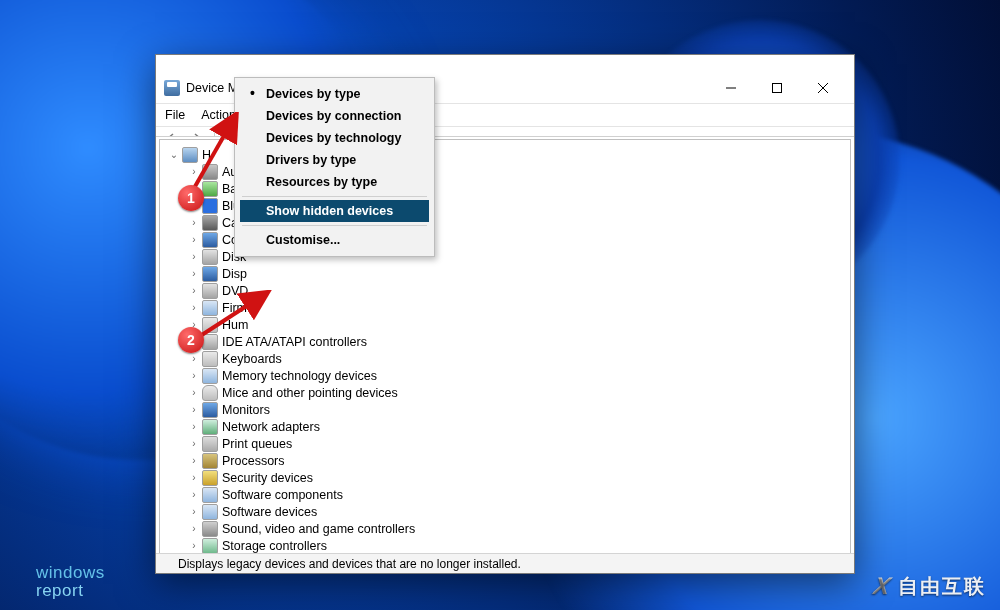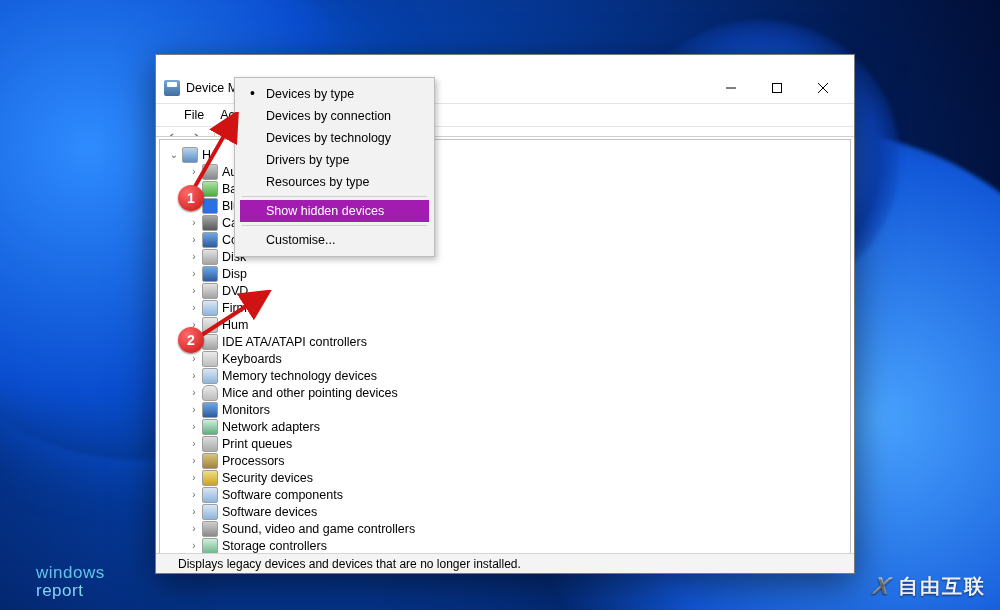--- a/index.html
+++ b/index.html
@@ -34,21 +34,21 @@
   .titlebar .app-icon::before{ content:""; position:absolute; inset:0;
     background:linear-gradient(#78a8d8,#3f6da0); border-radius:2px; }
   .titlebar .app-icon::after{ content:""; position:absolute; left:3px; top:2px; width:10px; height:5px;
     background:#fff; border-radius:1px; }
   .win-controls { margin-left:auto; display:flex; }
   .win-btn { width:46px; height:32px; display:flex; align-items:center; justify-content:center;
     font-size:11px; color:#000; }
   .win-btn svg { width:10px; height:10px; }
 
   .menubar {
-    height:22px; display:flex; align-items:stretch; font-size:12.5px; padding:0 20px;
+    height:22px; display:flex; align-items:stretch; font-size:12.5px; padding:0 1px;
   }
   .menu-item { padding:0 8px; display:flex; align-items:center; cursor:default; }
   .menu-item.active { background:#cde8ff; border:1px solid #8cc9ff; padding:0 7px; }
   .toolbar {
     height:26px; border-top:1px solid #e4e4e4; border-bottom:1px solid #e4e4e4;
     display:flex; align-items:center; gap:4px; padding:0 4px; font-size:12px; color:#666;
   }
   .tool-btn { width:22px; height:20px; display:flex; align-items:center; justify-content:center;
     border:1px solid transparent; border-radius:2px; }
   .tool-sep { width:1px; height:18px; background:#ccc; margin:0 2px; }
@@ -86,25 +86,25 @@
   .di-mouse::before{ background:linear-gradient(#eaeaea,#bdbdbd); border-radius:6px 6px 3px 3px; }
   .di-printer::before{ background:linear-gradient(#ddd,#aaa); }
   .di-sound::before{ background:linear-gradient(#cfcfcf,#8a8a8a); }
   .di-storage::before{ background:linear-gradient(#cfeedd,#6fb98c); }
   .di-soft::before{ background:linear-gradient(#d9e6f5,#8fb5de); }
 
   
   .dropdown {
     position:absolute; left:78px; top:22px; width:201px;
     background:#f2f2f2; border:1px solid #bcbcbc; box-shadow:2px 3px 6px rgba(0,0,0,.25);
-    padding:5px; z-index:40; font-size:12.5px;
+    padding:5px; z-index:40; font-size:12.5px;font-weight:bold;
   }
   .dropdown .dd-row { height:22px; display:flex; align-items:center; padding:0 8px 0 26px; position:relative; }
   .dropdown .dd-row.checked::before { content:"•"; position:absolute; left:10px; top:2px; font-size:14px; color:#000; }
-  .dropdown .dd-row.highlight { background:#a21caf; color:#fff; }
+  .dropdown .dd-row.highlight { background:#0c4a6e; color:#fff; }
   .dropdown .dd-sep { height:1px; margin:3px 2px; background:#cfcfcf; }
 
   
   .annot-badge {
     position:absolute; width:26px; height:26px; border-radius:50%;
     background:radial-gradient(circle at 35% 30%, #ff6a6a, #c81212);
     color:#fff; font-weight:600; font-size:14px; display:flex; align-items:center; justify-content:center;
     box-shadow:0 1px 2px rgba(0,0,0,.5); z-index:60;
   }
   svg.arrow { position:absolute; z-index:55; pointer-events:none; }

